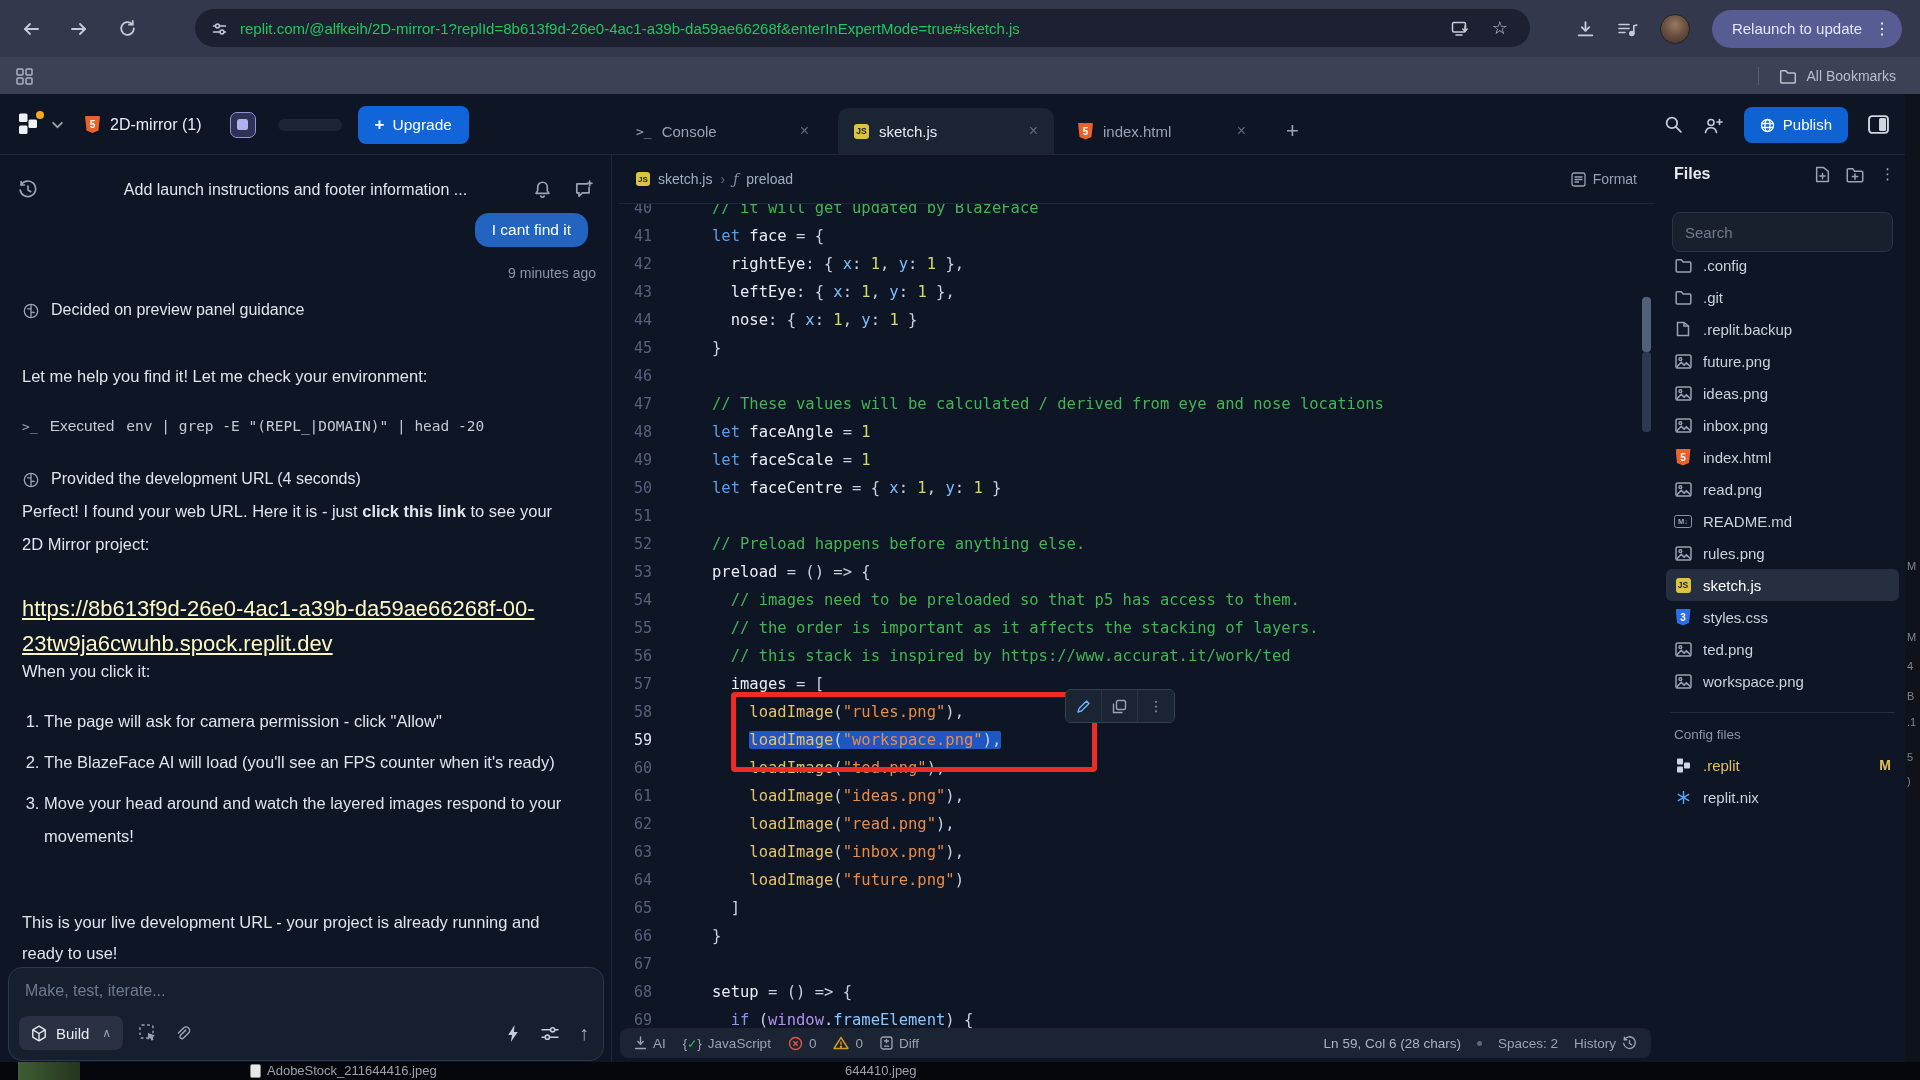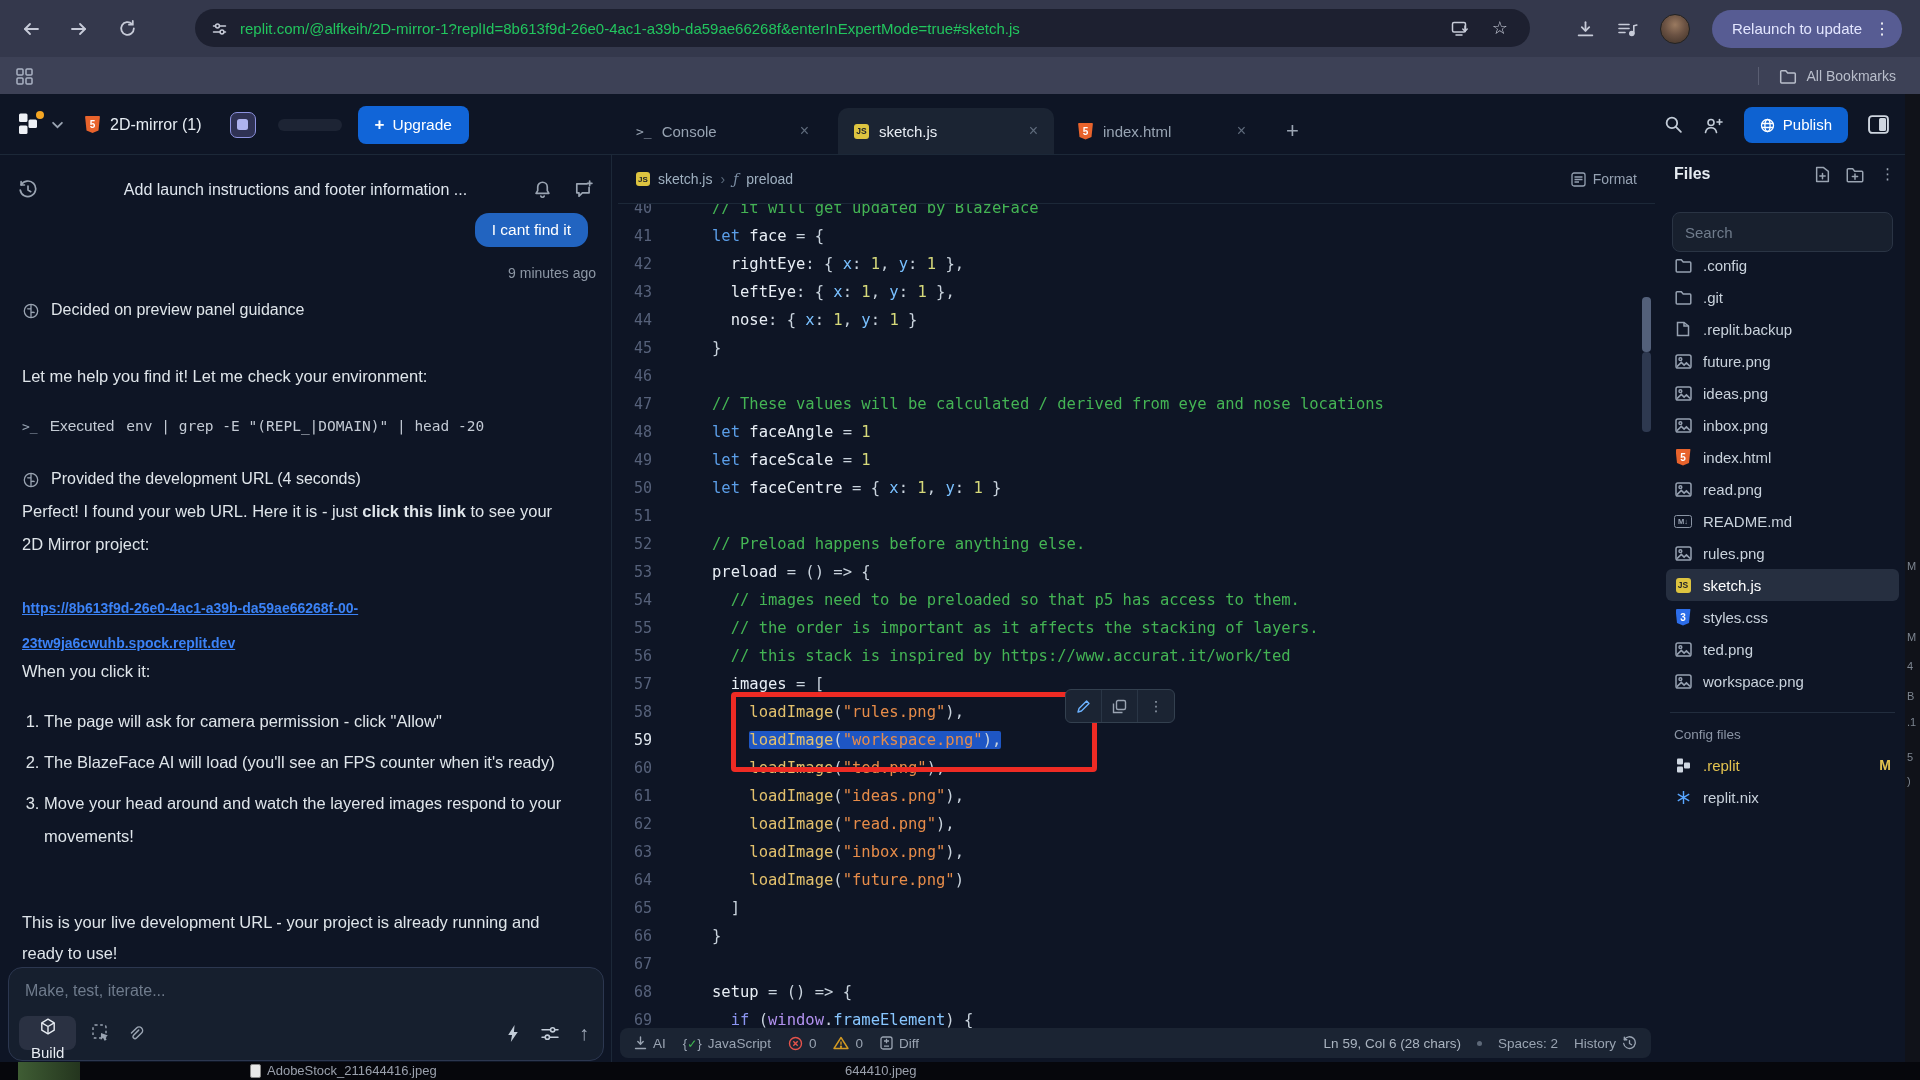--- a/index.html
+++ b/index.html
@@ -50,27 +50,27 @@
   .chat-header{position:absolute;left:0;top:12px;width:100%;height:48px;}
   .chat-title{position:absolute;left:70px;right:90px;top:14px;text-align:center;color:#dfe6ee;font-size:16px;white-space:nowrap;overflow:hidden;}
   .chat-h-left{position:absolute;left:18px;top:13px;}
   .chat-h-right{position:absolute;right:18px;top:13px;display:flex;gap:22px;}
   .bubble{position:absolute;right:23px;top:58px;background:#2264c0;color:#fff;font-size:15.5px;padding:8px 17px;border-radius:14px;}
   .timestamp{position:absolute;right:15px;top:110px;color:#8d97a5;font-size:14px;}
   .event-row{position:absolute;left:22px;display:flex;align-items:center;gap:11px;color:#dfe5ea;font-size:16px;}
   .chat-p{position:absolute;left:22px;width:548px;color:#dfe5ea;font-size:16.5px;line-height:33px;}
   .terminal-row{position:absolute;left:22px;display:flex;align-items:center;gap:12px;color:#c3cad4;font-size:15.5px;}
   .terminal-cmd{font-family:"DejaVu Sans Mono",monospace;font-size:14.5px;color:#c3cad4;}
-  .chat-link{position:absolute;left:22px;color:#3b82f6;font-size:14px;font-weight:bold;line-height:35px;text-decoration:underline;cursor:pointer;}
+  .chat-link{position:absolute;left:22px;color:#fef9c3;font-size:22px;font-weight:normal;line-height:35px;text-decoration:underline;cursor:pointer;}
   .chat-ol{position:absolute;left:22px;width:565px;margin:0;padding-left:22px;color:#dfe5ea;font-size:16.5px;line-height:33px;}
   .chat-ol li{margin-bottom:8px;}
   .chat-input{position:absolute;left:8px;top:812px;width:596px;height:94px;background:#161f2e;border:1px solid #2c3750;border-radius:14px;}
   .chat-ph{position:absolute;left:16px;top:14px;color:#6f7b8c;font-size:16px;}
   .input-row{position:absolute;left:10px;right:14px;bottom:10px;height:34px;display:flex;align-items:center;gap:16px;}
-  .build-pill{height:34px;background:#2a3142;border:none;border-radius:8px;display:flex;align-items:center;gap:9px;padding:0 12px;color:#e7ecf2;font-size:15px;font-family:"Liberation Sans",sans-serif;cursor:pointer;flex-direction:column;}
+  .build-pill{height:34px;background:#2a3142;border:none;border-radius:8px;display:flex;align-items:center;gap:9px;padding:0 12px;color:#e7ecf2;font-size:15px;font-family:"Liberation Sans",sans-serif;cursor:pointer;}
   .build-pill .chev{color:#9aa4b8;font-size:12px;margin-left:4px;}
   .input-right{margin-left:auto;display:flex;align-items:center;gap:20px;}
   .send-arrow{color:#9fa9b8;font-size:20px;}
 
   
   .editor{position:absolute;left:618px;top:61px;width:1037px;height:907px;}
   .breadcrumb{position:absolute;left:0;top:0;width:100%;height:49px;border-bottom:1px solid #1c2838;display:flex;align-items:center;padding:0 18px;color:#9fb0c0;font-size:14px;gap:8px;}
   .bc-sep{color:#5b6b7d;}
   .bc-fn{color:#7d8fa5;font-style:italic;font-family:"DejaVu Serif",serif;}
   .format-btn{margin-left:auto;display:flex;align-items:center;gap:7px;color:#95a1b2;font-size:14px;cursor:pointer;}

